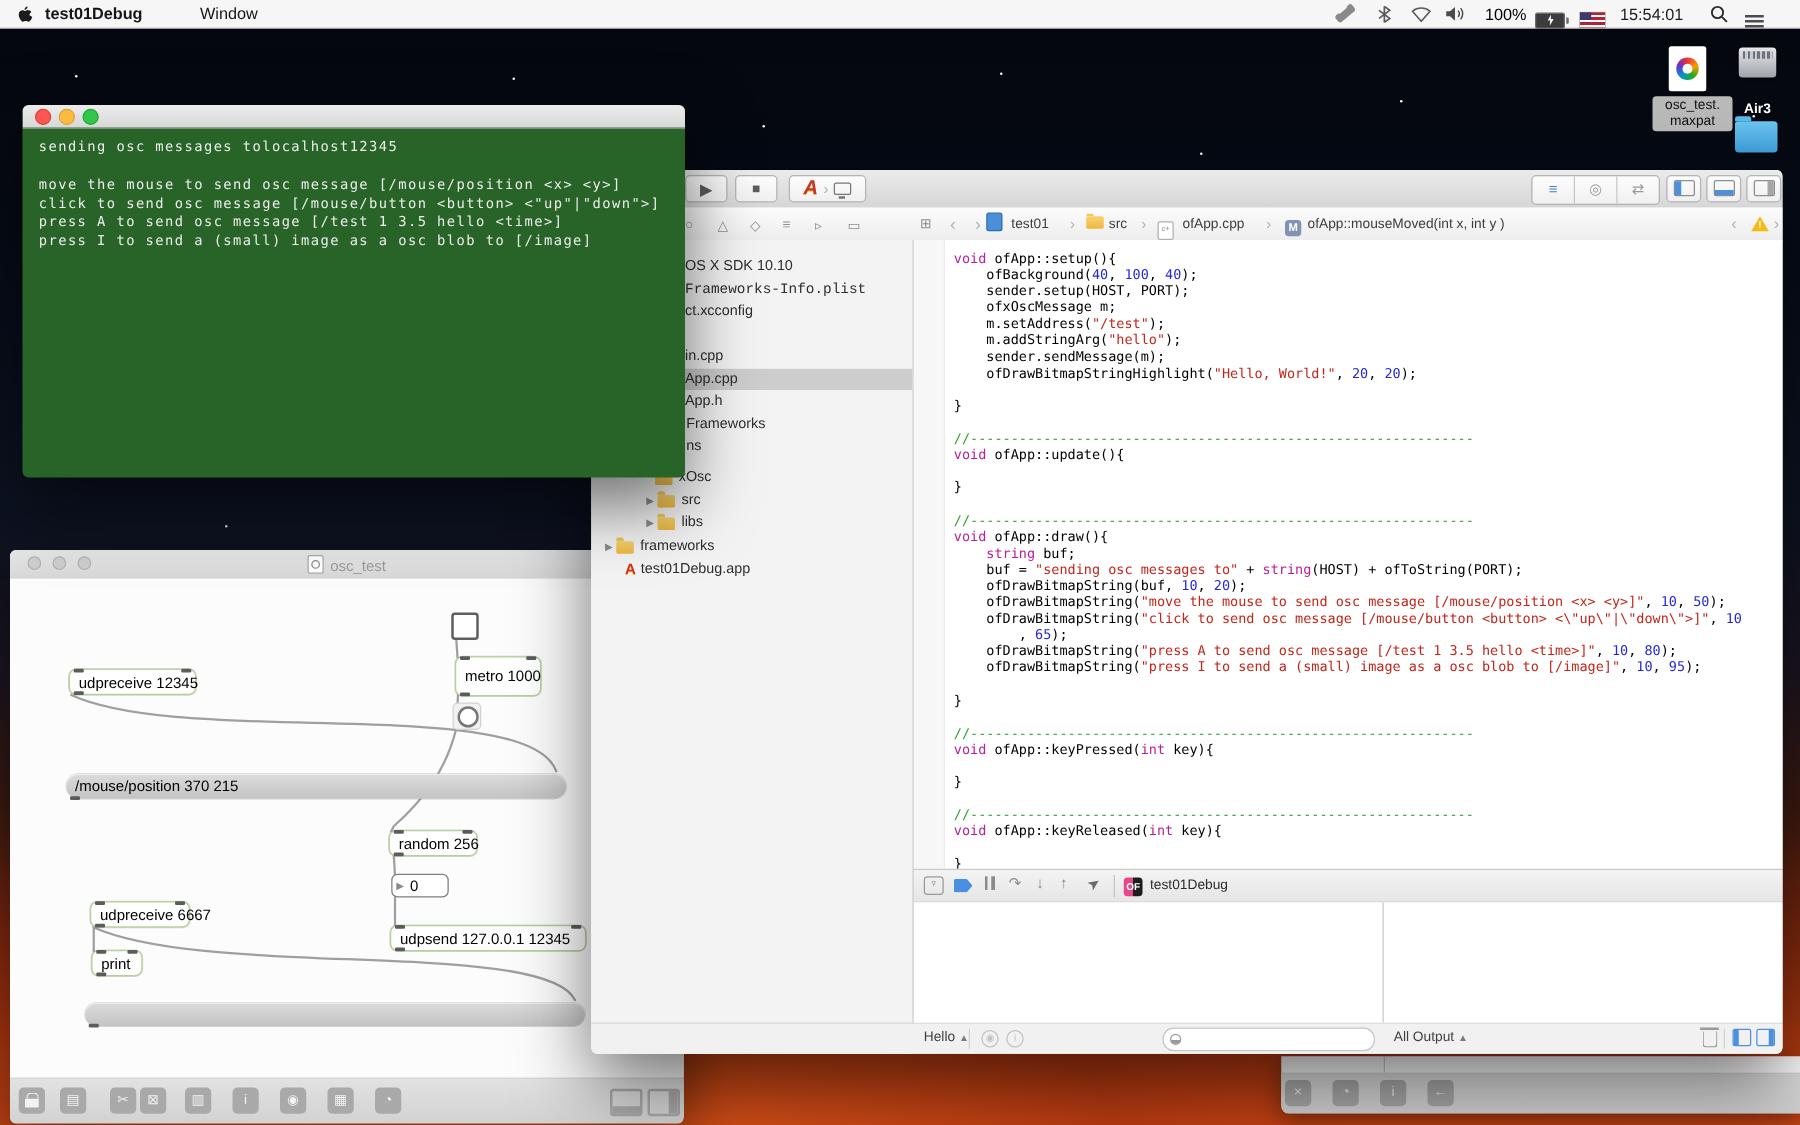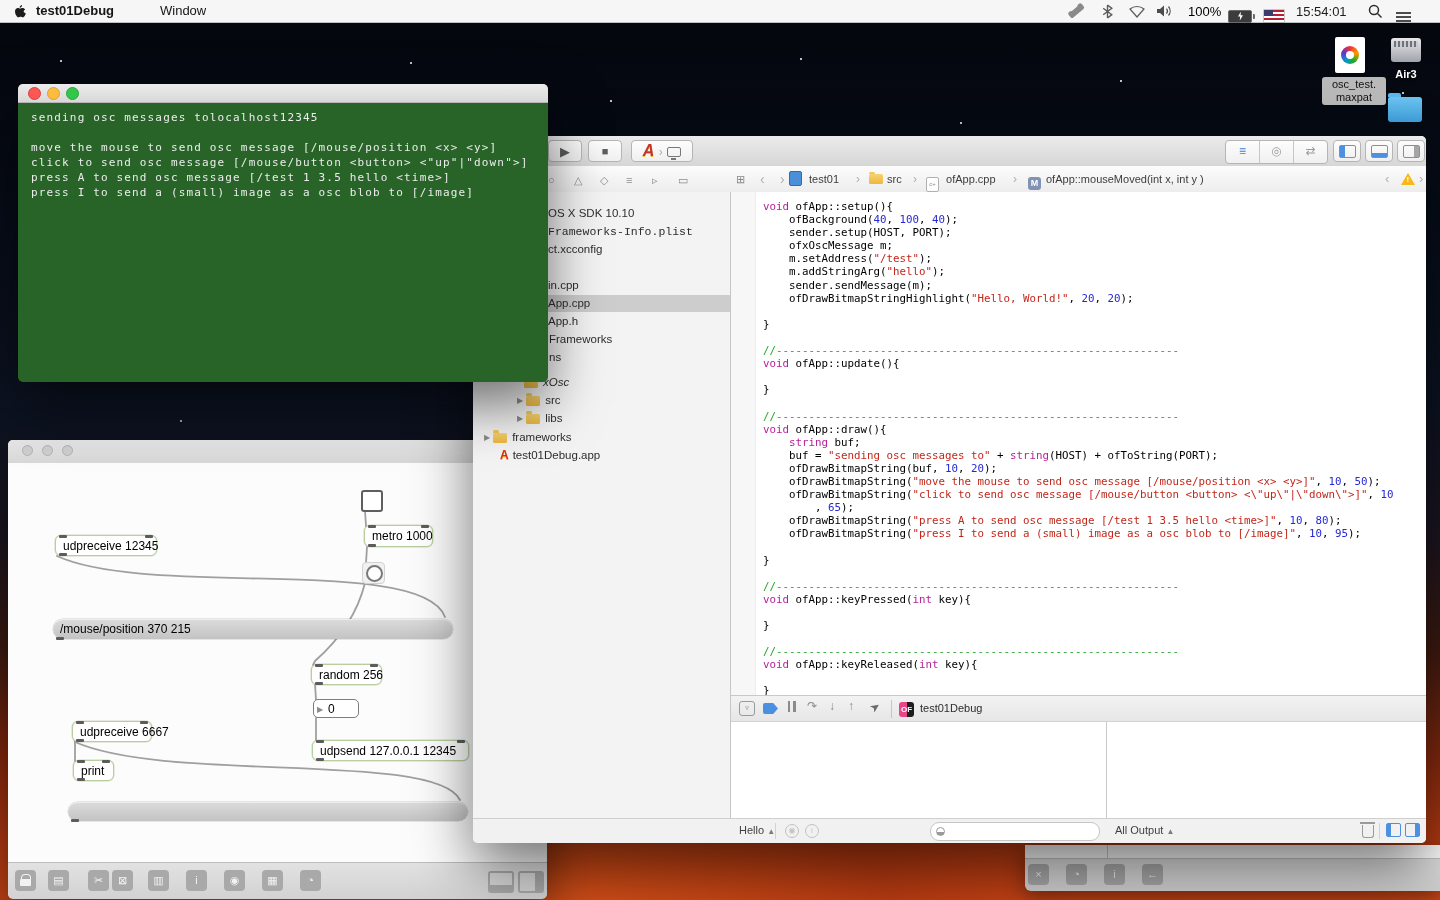--- a/index.html
+++ b/index.html
@@ -183,48 +183,49 @@
         <div class="swirl"></div>
       </div>
   </div>
   <div id="maxpat-label" class="abs dicon-label" style="left:1322px;top:77px;width:56px;">
     <div>osc_test.</div>
     <div>maxpat</div>
   </div>
   <div class="abs" style="left:1391px;top:38px;">
     <div class="drive-ic"></div>
   </div>
-  <div class="abs dicon-label shadow-label" style="left:1381px;top:68px;width:50px;">Air3</div>
+  <div class="abs dicon-label shadow-label" style="left:1381px;top:81px;width:50px;">Air3</div>
   <div class="abs" style="left:1388px;top:97px;">
     <div class="bluefolder"></div>
   </div>
 </div>
 
 <div id="maxwin" class="abs">
   <div class="titlebar abs">
     <span class="tl abs" style="left:14px;"></span>
     <span class="tl abs" style="left:34px;"></span>
     <span class="tl abs" style="left:54px;"></span>
+    <div id="max-title" class="abs"><span class="patchdoc-ic"></span><span>osc_test</span></div>
   </div>
   <div id="patch" class="abs">
     <svg width="539" height="399">
       <g fill="none" stroke="#9f9f9f" stroke-width="1.8" stroke-linecap="round">
         <path d="M357,48 L358,63"></path>
         <path d="M359,84 L358,100"></path>
         <path d="M357,120 C349,152 332,176 307,198 L305,202"></path>
         <path d="M49,93 C140,135 415,92 437,154"></path>
         <path d="M307,221 L308,237"></path>
         <path d="M308,255 L308,278"></path>
         <path d="M67,278 L67,298"></path>
         <path d="M67,279 C160,320 428,288 452,337"></path>
       </g>
     </svg>
     <div id="patch-objects">
         <div class="mo mo-toggle" style="left: 353px; top: 27px; width: 22px; height: 22px;"></div>
-        <div class="mo mo-object" style="left: 356px; top: 62px; width: 69px; height: 22px; padding-left: 44px;">
+        <div class="mo mo-object" style="left: 356px; top: 62px; width: 69px; height: 32px; padding-left: 44px;">
           <span class="in-l"></span>
           <span class="in-r"></span>
           <span class="out-l"></span>
           <span class="mo-text">metro 1000</span>
         </div>
         <div class="mo mo-object" style="left: 47px; top: 72px; width: 102px; height: 21px;">
           <span class="in-l"></span>
           <span class="in-r"></span>
           <span class="out-l"></span>
           <span class="mo-text">udpreceive 12345</span>
@@ -377,21 +378,21 @@
             <span class="nlabel">Frameworks</span>
           </div>
         </div>
         <div class="nrow" style="top: 157px;">
           <div class="ncell" style="margin-left: 57px;">
             <span class="nfolder"></span>
             <span class="nlabel">ns</span>
           </div>
         </div>
         <div class="nrow" style="top: 182px;">
-          <div class="ncell" style="margin-left: 51px; font-style: italic;">
+          <div class="ncell" style="margin-left: 51px;">
             <span class="nfolder"></span>
             <span class="nlabel">xOsc</span>
           </div>
         </div>
         <div class="nrow" style="top: 200px;">
           <div class="ncell" style="margin-left: 44px;">
             <span class="ntri">▶</span>
             <span class="nfolder"></span>
             <span class="nlabel">src</span>
           </div>

